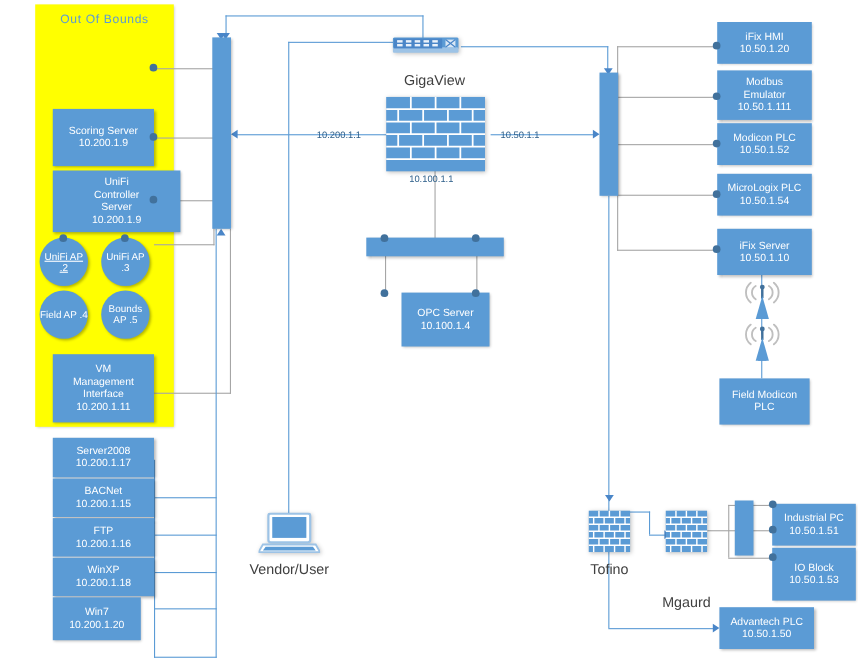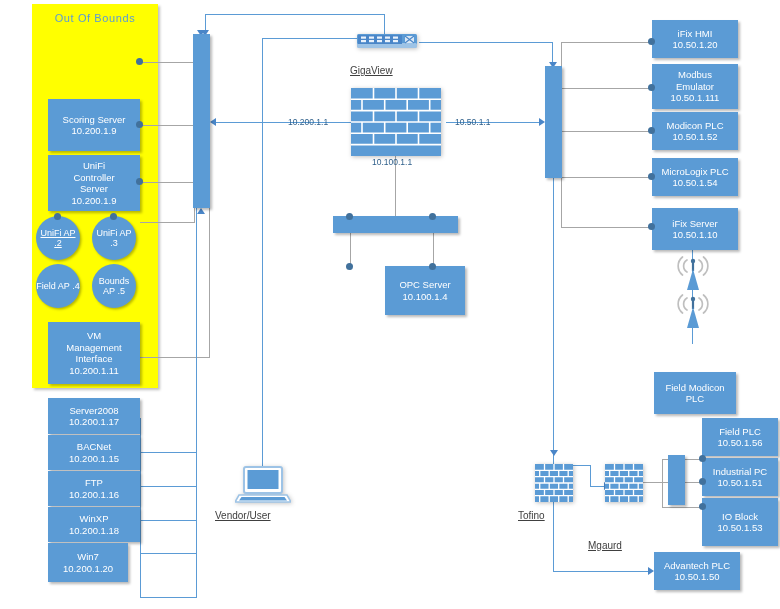--- a/index.html
+++ b/index.html
@@ -70,21 +70,21 @@
 
   
   .arr{position:absolute;width:0;height:0;z-index:4;}
   .arr.down{border-left:4.5px solid transparent;border-right:4.5px solid transparent;border-top:6px solid #4A86C8;}
   .arr.up{border-left:4.5px solid transparent;border-right:4.5px solid transparent;border-bottom:6px solid #4A86C8;}
   .arr.left{border-top:4.5px solid transparent;border-bottom:4.5px solid transparent;border-right:6px solid #4A86C8;}
   .arr.right{border-top:4.5px solid transparent;border-bottom:4.5px solid transparent;border-left:6px solid #4A86C8;}
 
   
   .lbl{position:absolute;font-size:8.5px;color:#2E5F8A;z-index:8;white-space:nowrap;}
-  .cap{position:absolute;font-size:10px;color:#404040;text-align:left;z-index:8;white-space:nowrap;text-decoration:underline;}
+  .cap{position:absolute;font-size:13px;color:#404040;text-align:center;z-index:8;white-space:nowrap;}
 
   
   .fw{position:absolute;z-index:6;filter:drop-shadow(1.5px 1.5px 2px rgba(0,0,0,.25));}
 
   
   .sw{position:absolute;z-index:6;filter:drop-shadow(1.5px 1.5px 2px rgba(0,0,0,.25));}
 
   
   .ant{position:absolute;z-index:6;}
 
@@ -181,21 +181,21 @@
   <div class="arr right" style="left:648px;top:566.5px;"></div>
 
   <div class="dot" style="left:136px;top:58px;"></div>
 
   <div class="node" style="left:48px;top:99px;width:92px;height:52px;">
     <span>Scoring Server
 10.200.1.9</span>
   </div>
   <div class="dot" style="left:136px;top:121px;"></div>
 
-  <div class="node" style="left:48px;top:155px;width:92px;height:56px;">
+  <div class="node" style="left:48px;top:155px;width:116px;height:56px;">
     <span>UniFi
 Controller
 Server
 10.200.1.9</span>
   </div>
   <div class="dot" style="left:136px;top:178px;"></div>
 
   <div class="circle" style="left:36px;top:216px;width:44px;height:44px;text-decoration:underline;">
     <span>UniFi
 AP
@@ -308,21 +308,21 @@
   <div class="lbl" style="left:372px;top:157px;">10.100.1.1</div>
 
   <div class="node" style="left:333px;top:216px;width:125px;height:17px;padding:0;">
       <span></span>
     </div>
   <div class="dot" style="left:346px;top:213px;"></div>
   <div class="dot" style="left:429px;top:213px;"></div>
 
   <div class="dot" style="left:346px;top:263px;"></div>
 
-  <div class="node" style="left:385px;top:266px;width:80px;height:49px;">
+  <div class="node" style="left:365px;top:266px;width:80px;height:49px;">
     <span>OPC Server
 10.100.1.4</span>
   </div>
   <div class="dot" style="left:429px;top:263px;"></div>
 
   <div class="lap" style="left:235px;top:466px;">
     <svg width="56" height="40" viewBox="0 0 56 40">
       <rect x="9" y="1" width="38" height="26" rx="2" fill="#ffffff" stroke="#9DC3E6" stroke-width="2"></rect>
       <rect x="12.5" y="4" width="31" height="19" fill="#5B9BD5"></rect>
       <path d="M4 29 H52 L56 36 H0 Z" fill="#ffffff" stroke="#9DC3E6" stroke-width="1.6"></path>
@@ -383,21 +383,21 @@
         <path d="M8.5 1 A11.5 11.5 0 0 0 8.5 19"></path>
         <path d="M25 4 A7 7 0 0 1 25 16"></path>
         <path d="M29.5 1 A11.5 11.5 0 0 1 29.5 19"></path>
       </g>
       <circle cx="19" cy="5" r="2.2" fill="#41719C"></circle>
       <rect x="17.9" y="6" width="2.2" height="9" fill="#41719C"></rect>
       <path d="M19 13 L25 34 H13 Z" fill="#5B9BD5"></path>
     </svg>
   </div>
 
-  <div class="node" style="left:654px;top:344px;width:82px;height:42px;margin-top:28px;">
+  <div class="node" style="left:654px;top:344px;width:82px;height:42px;">
     <span>Field Modicon
 PLC</span>
   </div>
 
   <div class="fw" style="left:535px;top:464px;">
     <svg width="38" height="38" viewBox="0 0 38 38">
       <rect width="38" height="38" fill="#5B9BD5"></rect>
       <g stroke="#ffffff" stroke-width="1.3">
         <line x1="0" y1="6.3" x2="38" y2="6.3"></line>
         <line x1="0" y1="12.6" x2="38" y2="12.6"></line>
@@ -458,24 +458,20 @@
           <line x1="28.5" y1="25.3" x2="28.5" y2="31.6"></line>
         <line x1="4.7" y1="31.6" x2="4.7" y2="38"></line>
           <line x1="14.2" y1="31.6" x2="14.2" y2="38"></line>
           <line x1="23.7" y1="31.6" x2="23.7" y2="38"></line>
           <line x1="33.2" y1="31.6" x2="33.2" y2="38"></line>
       </g>
     </svg>
   </div>
   <div class="cap" style="left:588px;top:540px;width:72px;">Mgaurd</div>
 
-  <div class="node" style="left:702px;top:418px;width:76px;height:38px;">
-    <span>Field PLC
-10.50.1.56</span>
-  </div>
   <div class="dot" style="left:699px;top:455px;"></div>
 
   <div class="node" style="left:702px;top:458px;width:76px;height:38px;">
     <span>Industrial PC
 10.50.1.51</span>
   </div>
   <div class="dot" style="left:699px;top:478px;"></div>
 
   <div class="node" style="left:702px;top:498px;width:76px;height:48px;">
     <span>IO Block

